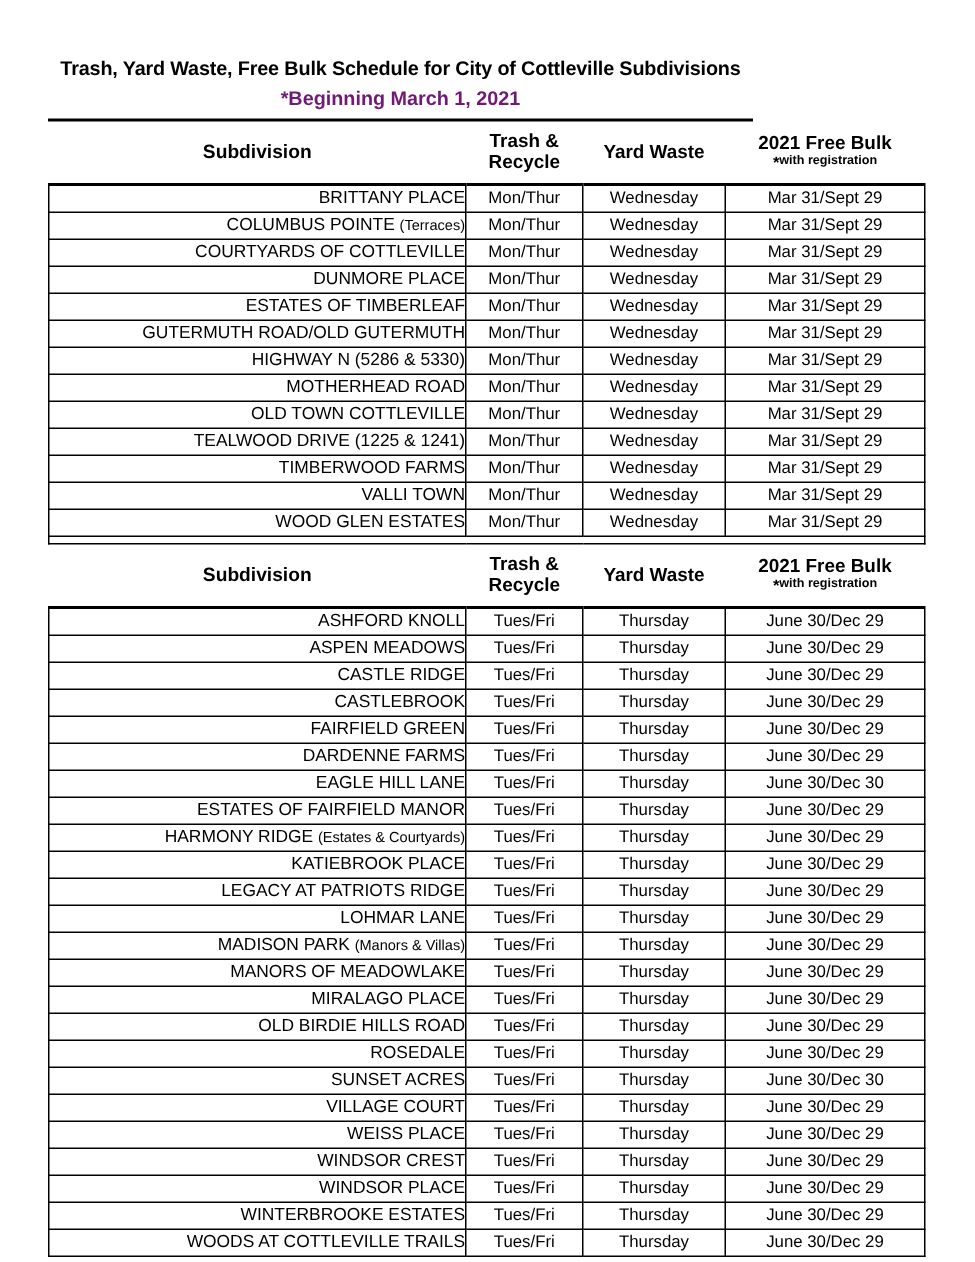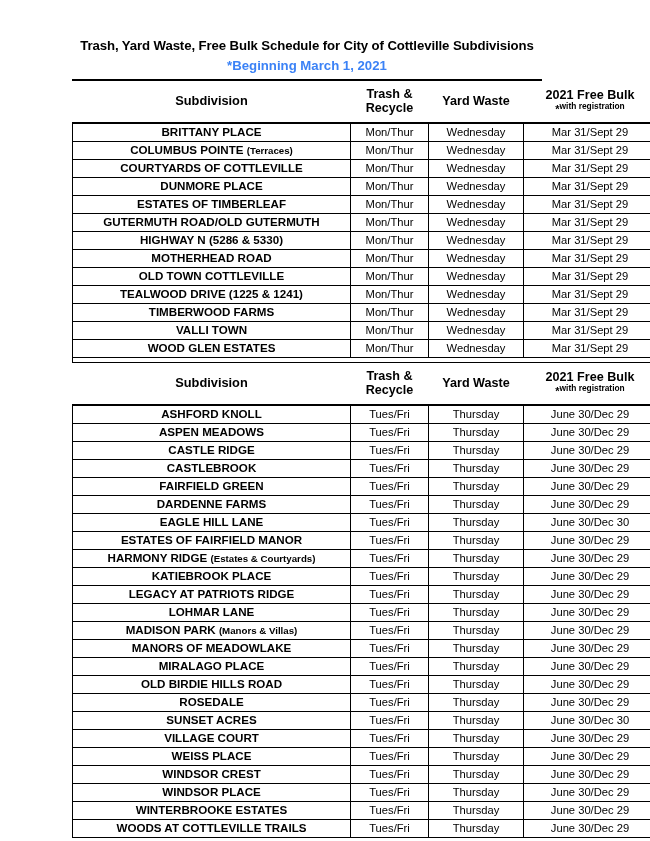--- a/index.html
+++ b/index.html
@@ -13,21 +13,20 @@
     font-family: "Liberation Sans", sans-serif;
     color: #000000;
     overflow: hidden;
   }
   .page {
     position: relative;
     width: 534px;
     height: 841px;
     box-sizing: border-box;
     padding: 0 32px;
-    margin-left: 40px;
   }
   .title-block {
     padding-top: 38px;
     text-align: center;
   }
   .doc-title {
     font-size: 13.2px;
     font-weight: bold;
     letter-spacing: -0.1px;
     line-height: 1.25;
@@ -85,28 +84,27 @@
     display: block;
     margin-top: 0px;
   }
   .hdr-star {
     font-size: 11px;
     vertical-align: top;
     position: relative;
     top: 1px;
   }
   td.sub {
-    text-align: center;
+    text-align: right;
     padding-left: 3px;
     font-size: 11.6px;
     height: 17px;
     line-height: 16px;
     white-space: nowrap;
     overflow: hidden;
-    font-weight: bold;
   }
   td.ctr {
     text-align: center;
     font-size: 11.2px;
     height: 17px;
     line-height: 16px;
   }
   .paren {
     font-size: 9.7px;
   }
@@ -116,21 +114,21 @@
     padding: 0;
   }
 </style>
 </head>
 <body>
 
 <div class="page">
 
   <div class="title-block">
     <div class="doc-title">Trash, Yard Waste, Free Bulk Schedule for City of Cottleville Subdivisions</div>
-    <div class="doc-subtitle" style="color: #3b82f6;">*Beginning March 1, 2021</div>
+    <div class="doc-subtitle" style="color: #701a75;">*Beginning March 1, 2021</div>
     <div class="title-rule"></div>
   </div>
 
   <table class="schedule">
     <colgroup>
       <col class="c-sub">
         <col class="c-tr">
         <col class="c-yw">
         <col class="c-fb">
     </colgroup>

